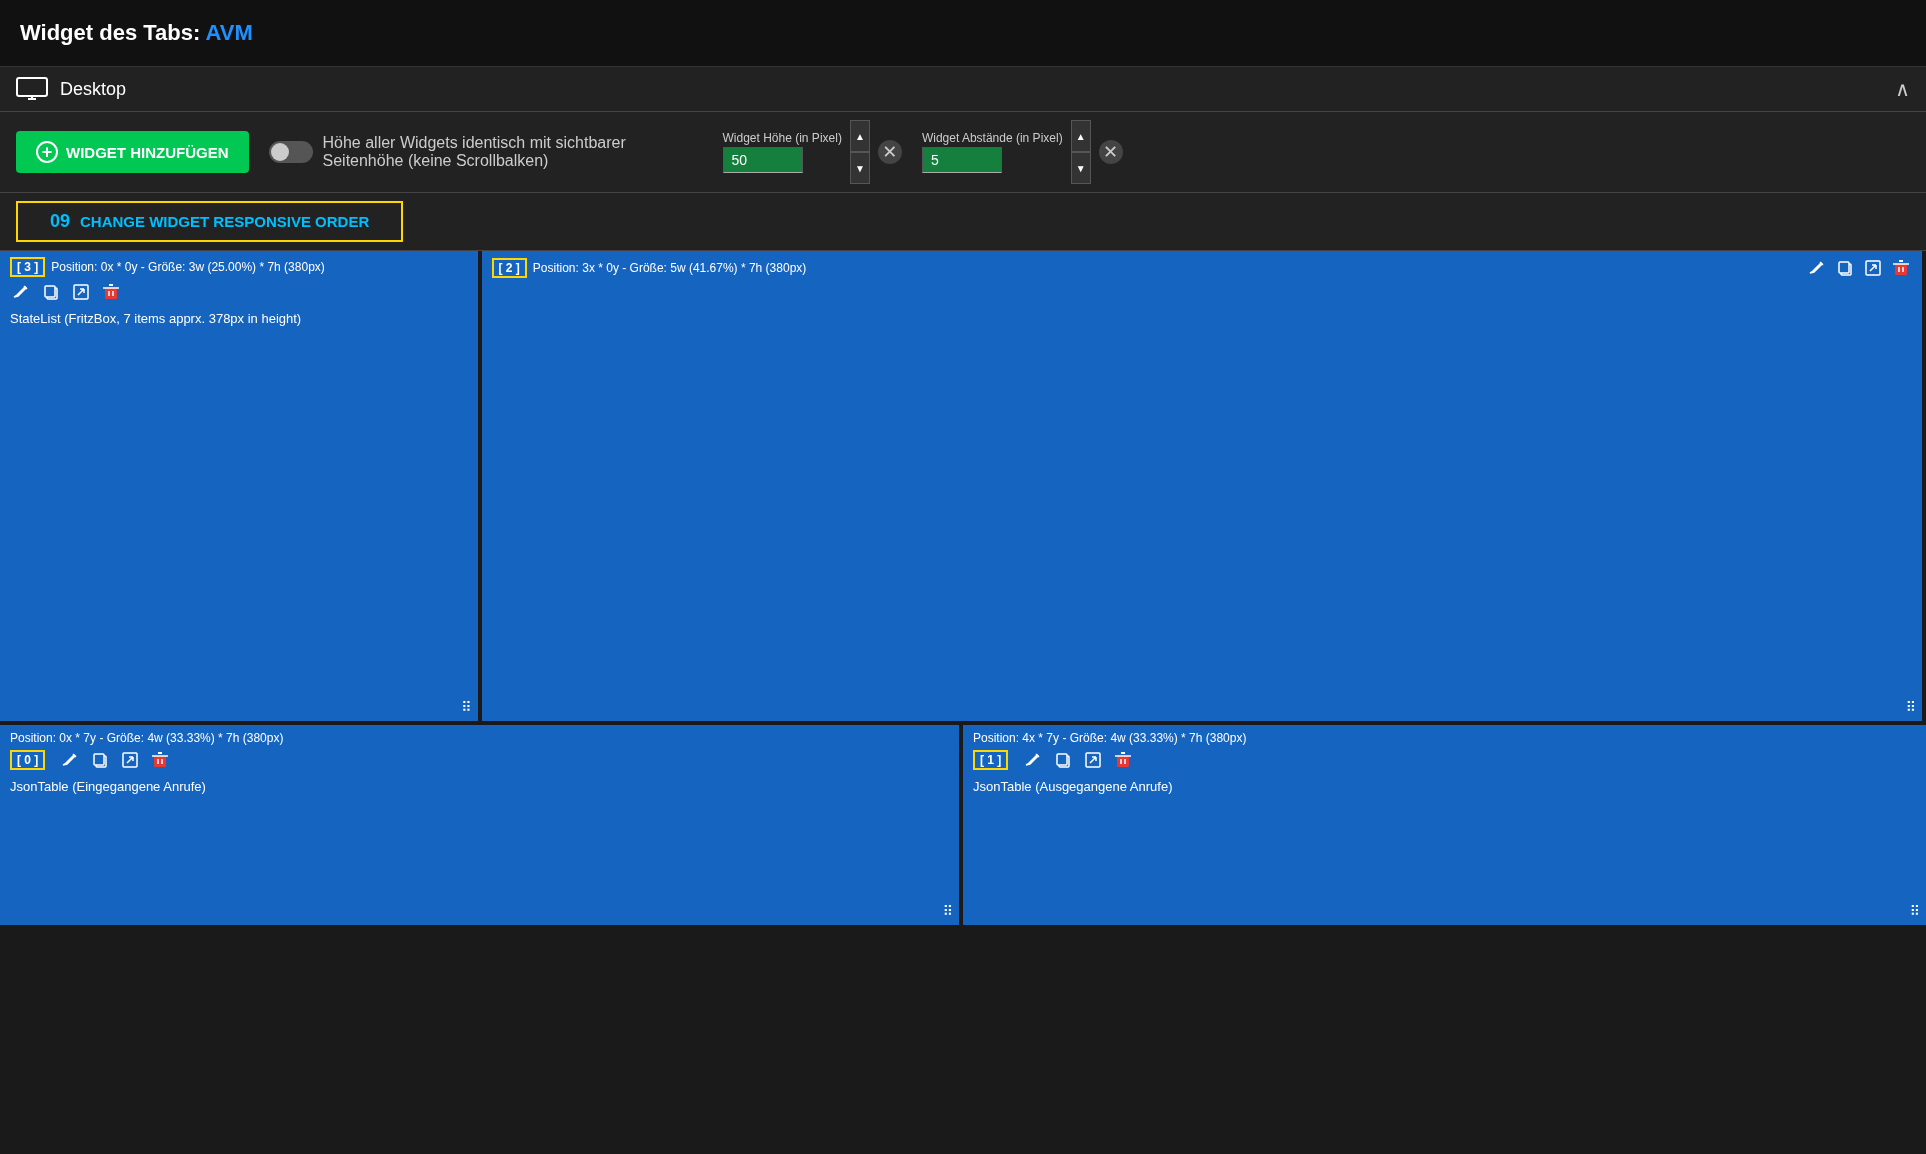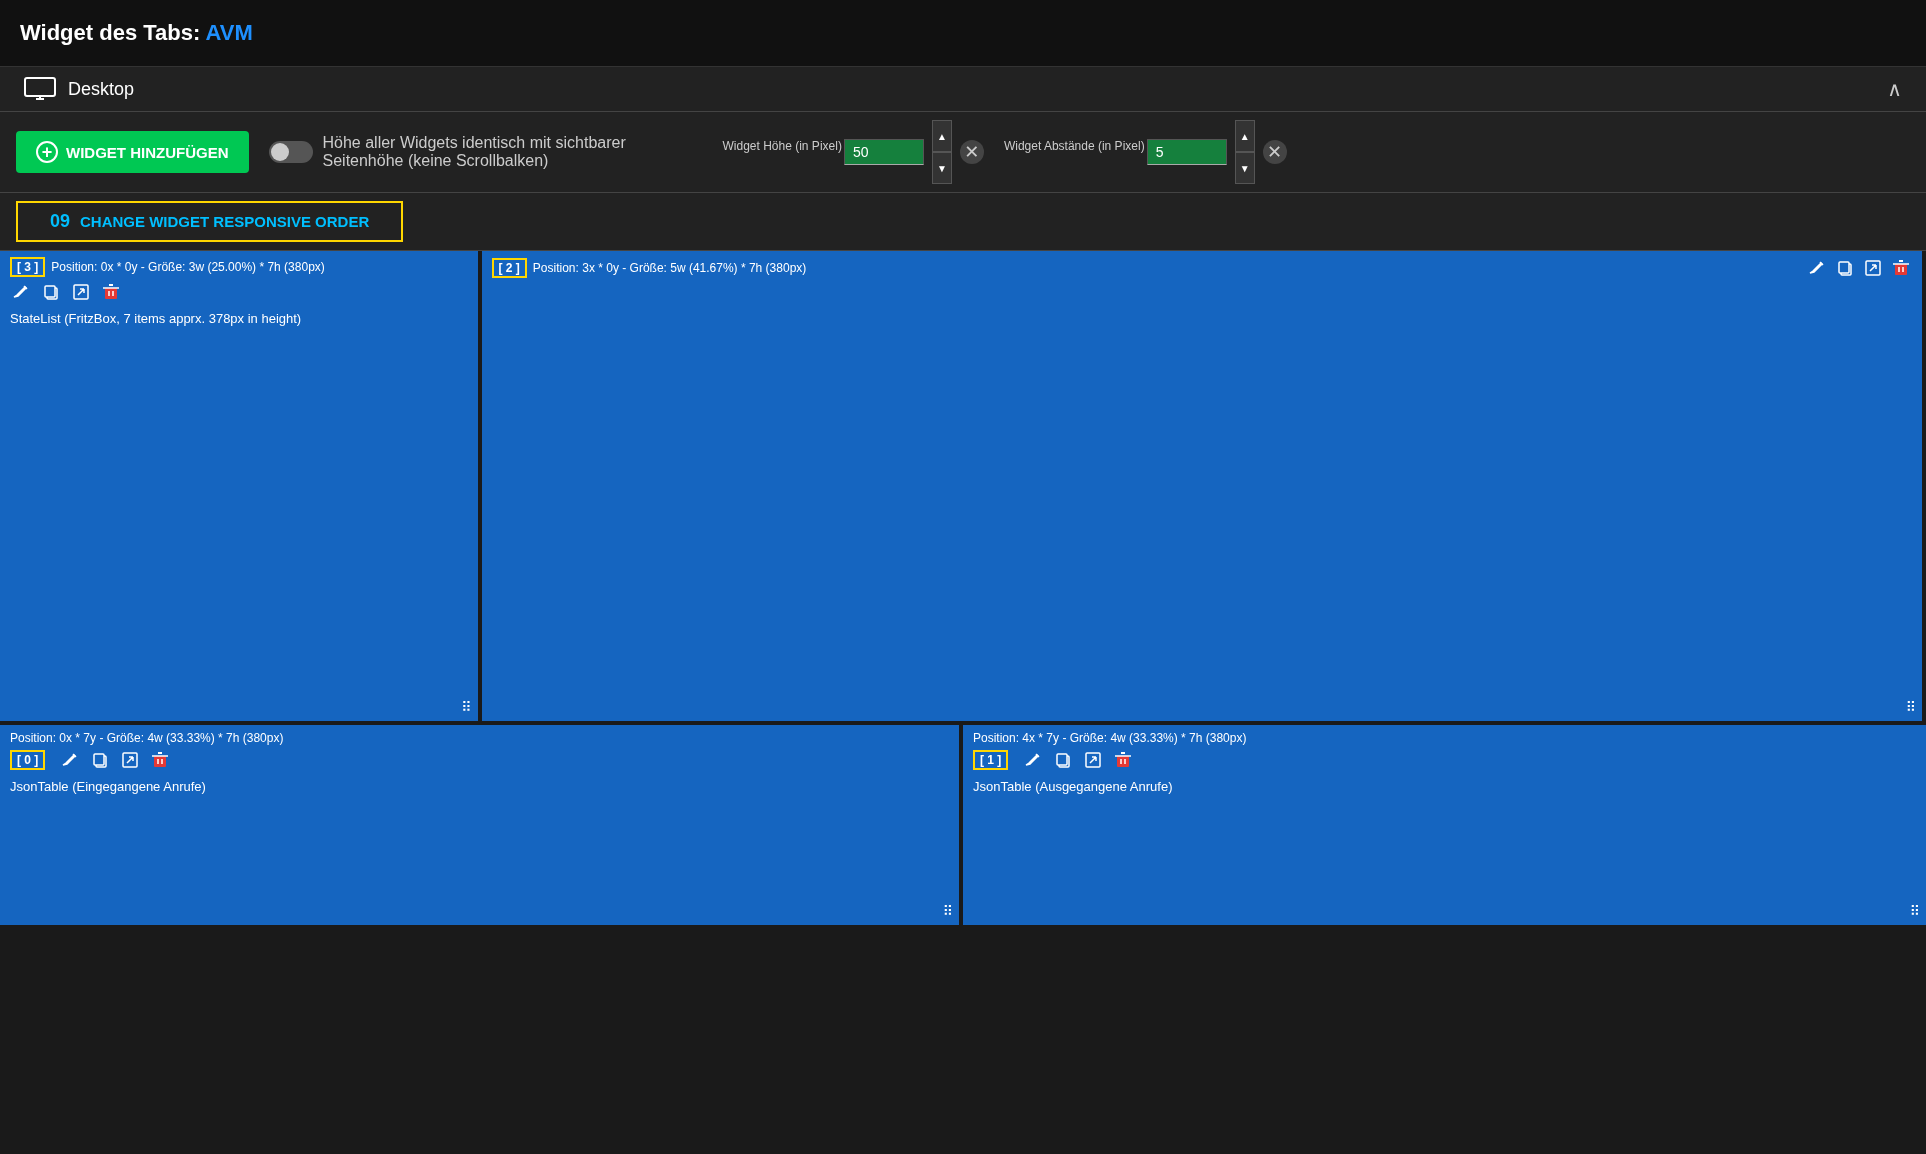--- a/index.html
+++ b/index.html
@@ -23,21 +23,21 @@
       color: #1e90ff;
       font-weight: bold;
     }
     .app-title span {
       color: #fff;
     }
 
     
     .toolbar {
       background: #222;
-      padding: 10px 24px;
+      padding: 10px 16px;
       display: flex;
       align-items: center;
       justify-content: space-between;
       border-bottom: 1px solid #444;
     }
     .toolbar-left {
       display: flex;
       align-items: center;
       gap: 12px;
     }
@@ -282,21 +282,21 @@
 
     
     .row-divider {
       height: 4px;
       background: #1a1a1a;
     }
 
     
     .control-group {
       display: flex;
-      flex-direction: row;
+      flex-direction: column;
       gap: 2px;
     }
   </style>
 </head>
 <body>
 
 <div class="app-header">
   <div class="app-title">
     <span>Widget des Tabs:</span>
     <span style="color:#1e90ff;">AVM</span>

